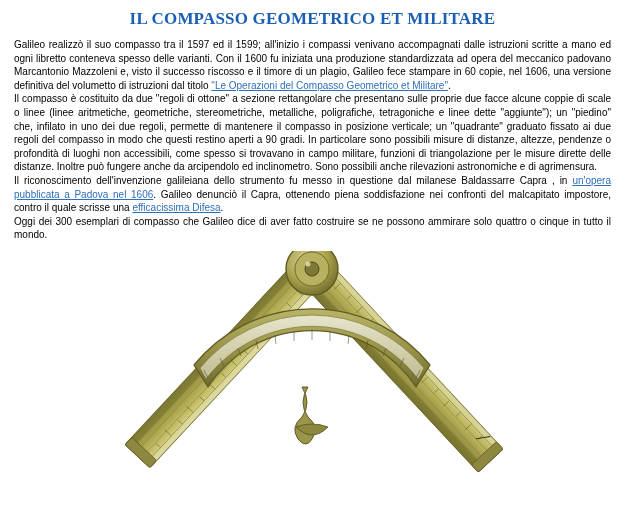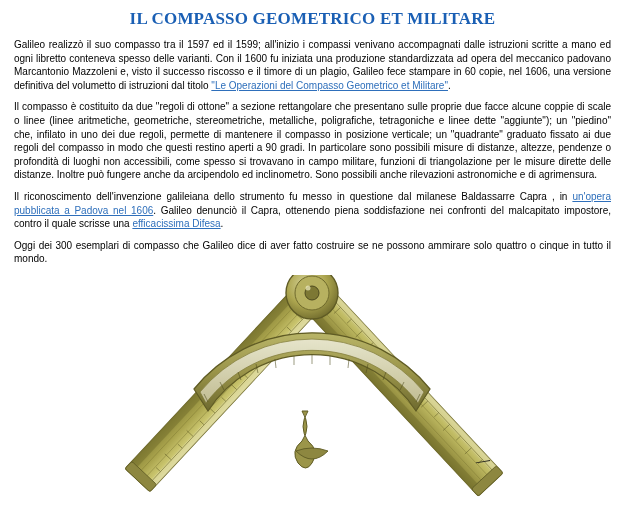--- a/index.html
+++ b/index.html
@@ -35,21 +35,21 @@
     padding: 9px 14px 0 14px;
     color: #000000;
     font-size: 10px;
     line-height: 13.6px;
     text-align: justify;
   }
   .para {
     margin: 0 0 0 0;
   }
   .para + .para {
-    margin-top: 8px;
+    margin-top: 0px;
   }
   a.link {
     color: #2e6fbb;
     text-decoration: underline;
     cursor: pointer;
   }
   .figure-wrap {
     margin-top: 9px;
     padding-left: 14px;
     position: relative;

